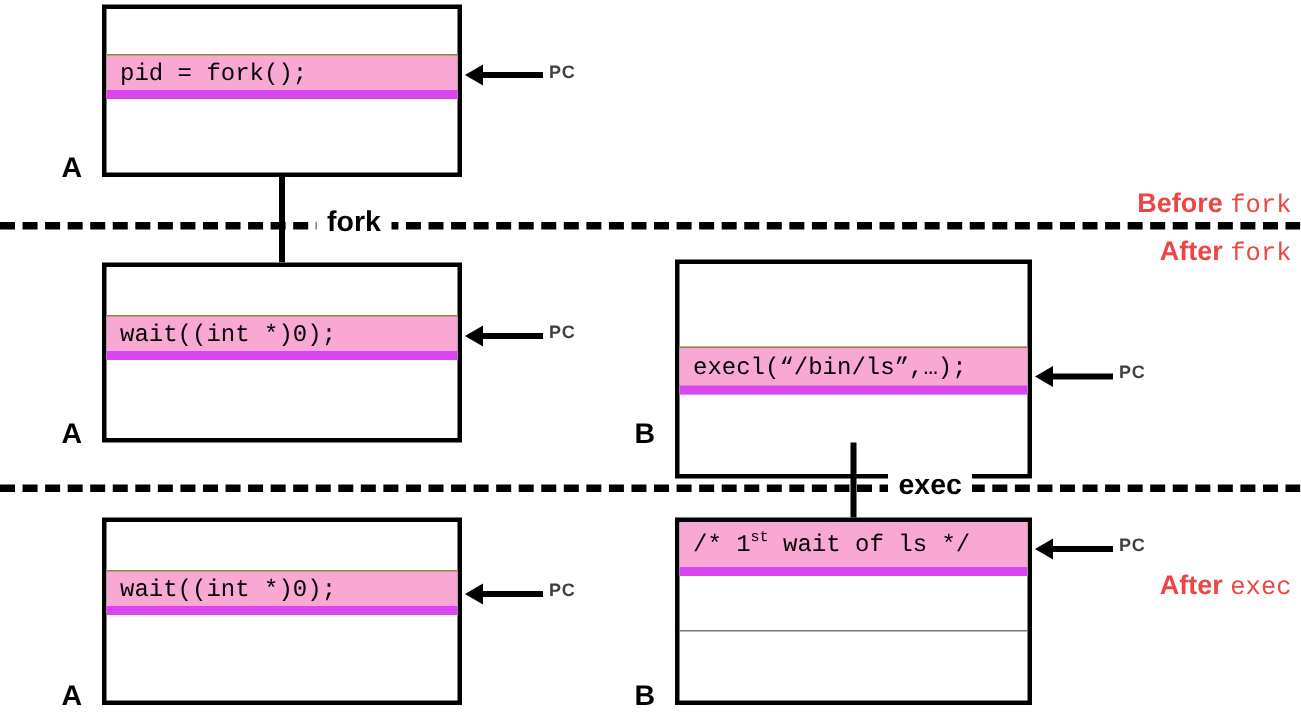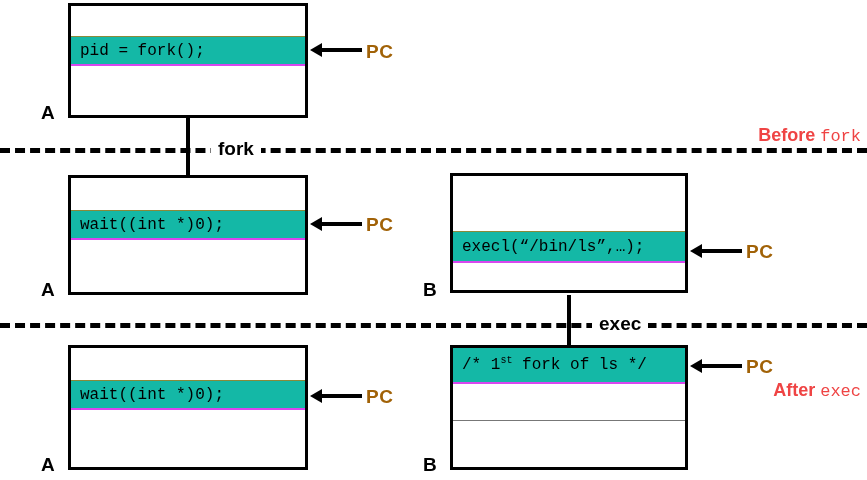--- a/index.html
+++ b/index.html
@@ -25,23 +25,23 @@
     border: 3px solid #000000;
     background: #ffffff;
   }
   .row {
     position: absolute;
     left: 0;
     right: 0;
     box-sizing: border-box;
   }
   .row.code {
-    background: #14b8a6;
+    background: #f9a8d4;
     border-top: 1px solid #8a8a3a;
-    border-bottom: 2px solid #d946ef;
+    border-bottom: 6px solid #d946ef;
     display: flex;
     align-items: center;
   }
   .row.blank-sep {
     border-bottom: 1px solid #777777;
   }
   .code-text {
     font-family: "Liberation Mono", "DejaVu Sans Mono", monospace;
     font-size: 16px;
     color: #000000;
@@ -83,22 +83,22 @@
   .pc-arrow .shaft {
     height: 4px;
     background: #000000;
     flex: 1 1 auto;
     margin-left: -1px;
   }
   .pc-label {
     position: absolute;
     font-family: "Liberation Sans", sans-serif;
     font-weight: bold;
-    font-size: 19px;
-    color: #a16207;
+    font-size: 12px;
+    color: #404040;
     line-height: 1;
     letter-spacing: 0.5px;
   }
 
   
   .dashed-line {
     position: absolute;
     height: 0;
     border-top: 5px dashed #000000;
   }
@@ -159,36 +159,39 @@
   </div>
   <div class="pc-label" style="left:366px; top:42px;">PC</div>
 
   <div class="connector" style="left:186px; top:118px; height:57px;"></div>
 
   <div class="dashed-line" style="left:0px; top:148px; width:867px;"></div>
   <div class="dashed-label" style="left:211px; top:139px;">fork</div>
   <div class="phase-caption" style="top:126px;">
     <span class="strong">Before</span><span> </span><span class="mono">fork</span>
   </div>
+  <div class="phase-caption" style="top:158px;">
+    <span class="strong">After</span><span> </span><span class="mono">fork</span>
+  </div>
 
   <div class="proc-box" style="left:68px; top:175px; width:240px; height:120px;">
     <div class="row" style="top:0px; height:32px;"></div>
     <div class="row code" style="top:32px; height:30px;">
       <span class="code-text">wait((int *)0);</span>
     </div>
     <div class="row" style="top:62px; height:52px;"></div>
   </div>
   <div class="proc-label" style="left:41px; top:280px;">A</div>
   <div class="pc-arrow" style="left:310px; top:216px; width:52px;">
     <span class="head"></span>
     <span class="shaft"></span>
   </div>
   <div class="pc-label" style="left:366px; top:215px;">PC</div>
 
-  <div class="proc-box" style="left:450px; top:173px; width:238px; height:120px;">
+  <div class="proc-box" style="left:450px; top:173px; width:238px; height:146px;">
     <div class="row" style="top:0px; height:55px;"></div>
     <div class="row code" style="top:55px; height:32px;">
       <span class="code-text">execl(“/bin/ls”,…);</span>
     </div>
     <div class="row" style="top:87px; height:29px;"></div>
   </div>
   <div class="proc-label" style="left:423px; top:280px;">B</div>
   <div class="pc-arrow" style="left:690px; top:243px; width:52px;">
     <span class="head"></span>
     <span class="shaft"></span>
@@ -212,21 +215,21 @@
   </div>
   <div class="proc-label" style="left:41px; top:455px;">A</div>
   <div class="pc-arrow" style="left:310px; top:388px; width:52px;">
     <span class="head"></span>
     <span class="shaft"></span>
   </div>
   <div class="pc-label" style="left:366px; top:387px;">PC</div>
 
   <div class="proc-box" style="left:450px; top:345px; width:238px; height:125px;">
     <div class="row code" style="top:0px; height:36px; border-top:none;">
-      <span class="code-text"><span>/* 1</span><sup>st</sup><span> fork of ls */</span></span>
+      <span class="code-text"><span>/* 1</span><sup>st</sup><span> wait of ls */</span></span>
     </div>
     <div class="row blank-sep" style="top:36px; height:37px;"></div>
     <div class="row" style="top:73px; height:46px;"></div>
   </div>
   <div class="proc-label" style="left:423px; top:455px;">B</div>
   <div class="pc-arrow" style="left:690px; top:358px; width:52px;">
     <span class="head"></span>
     <span class="shaft"></span>
   </div>
   <div class="pc-label" style="left:746px; top:357px;">PC</div>

